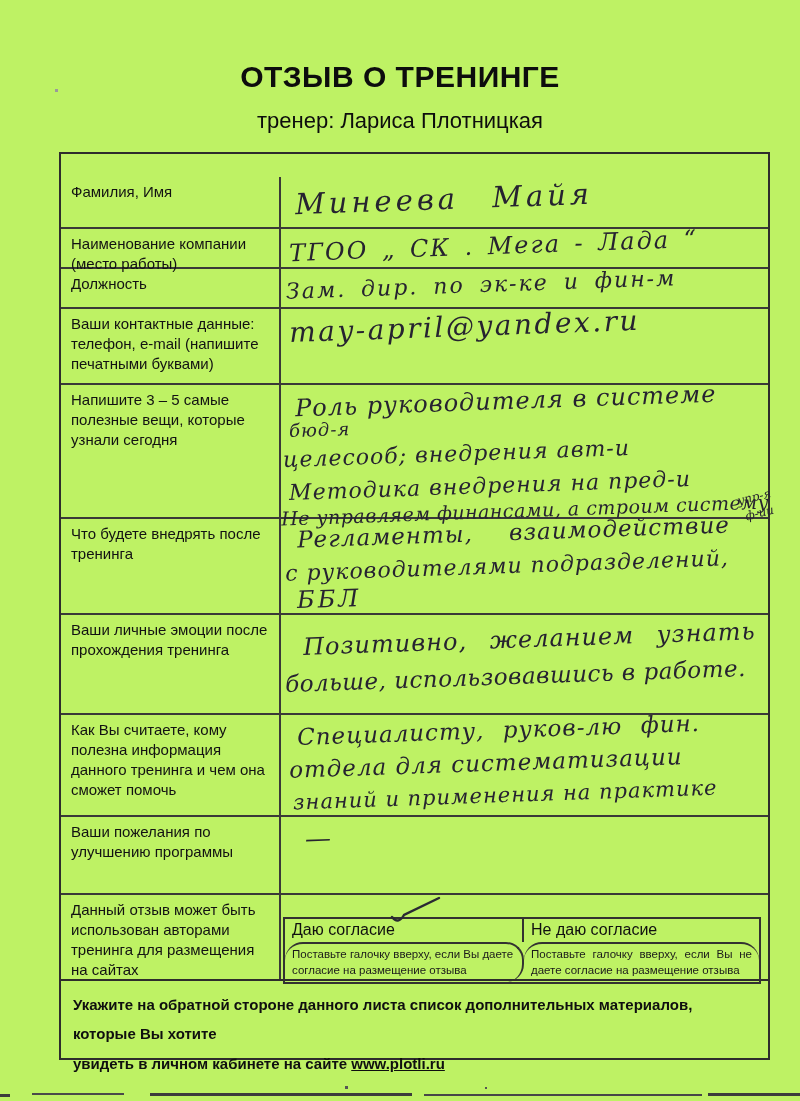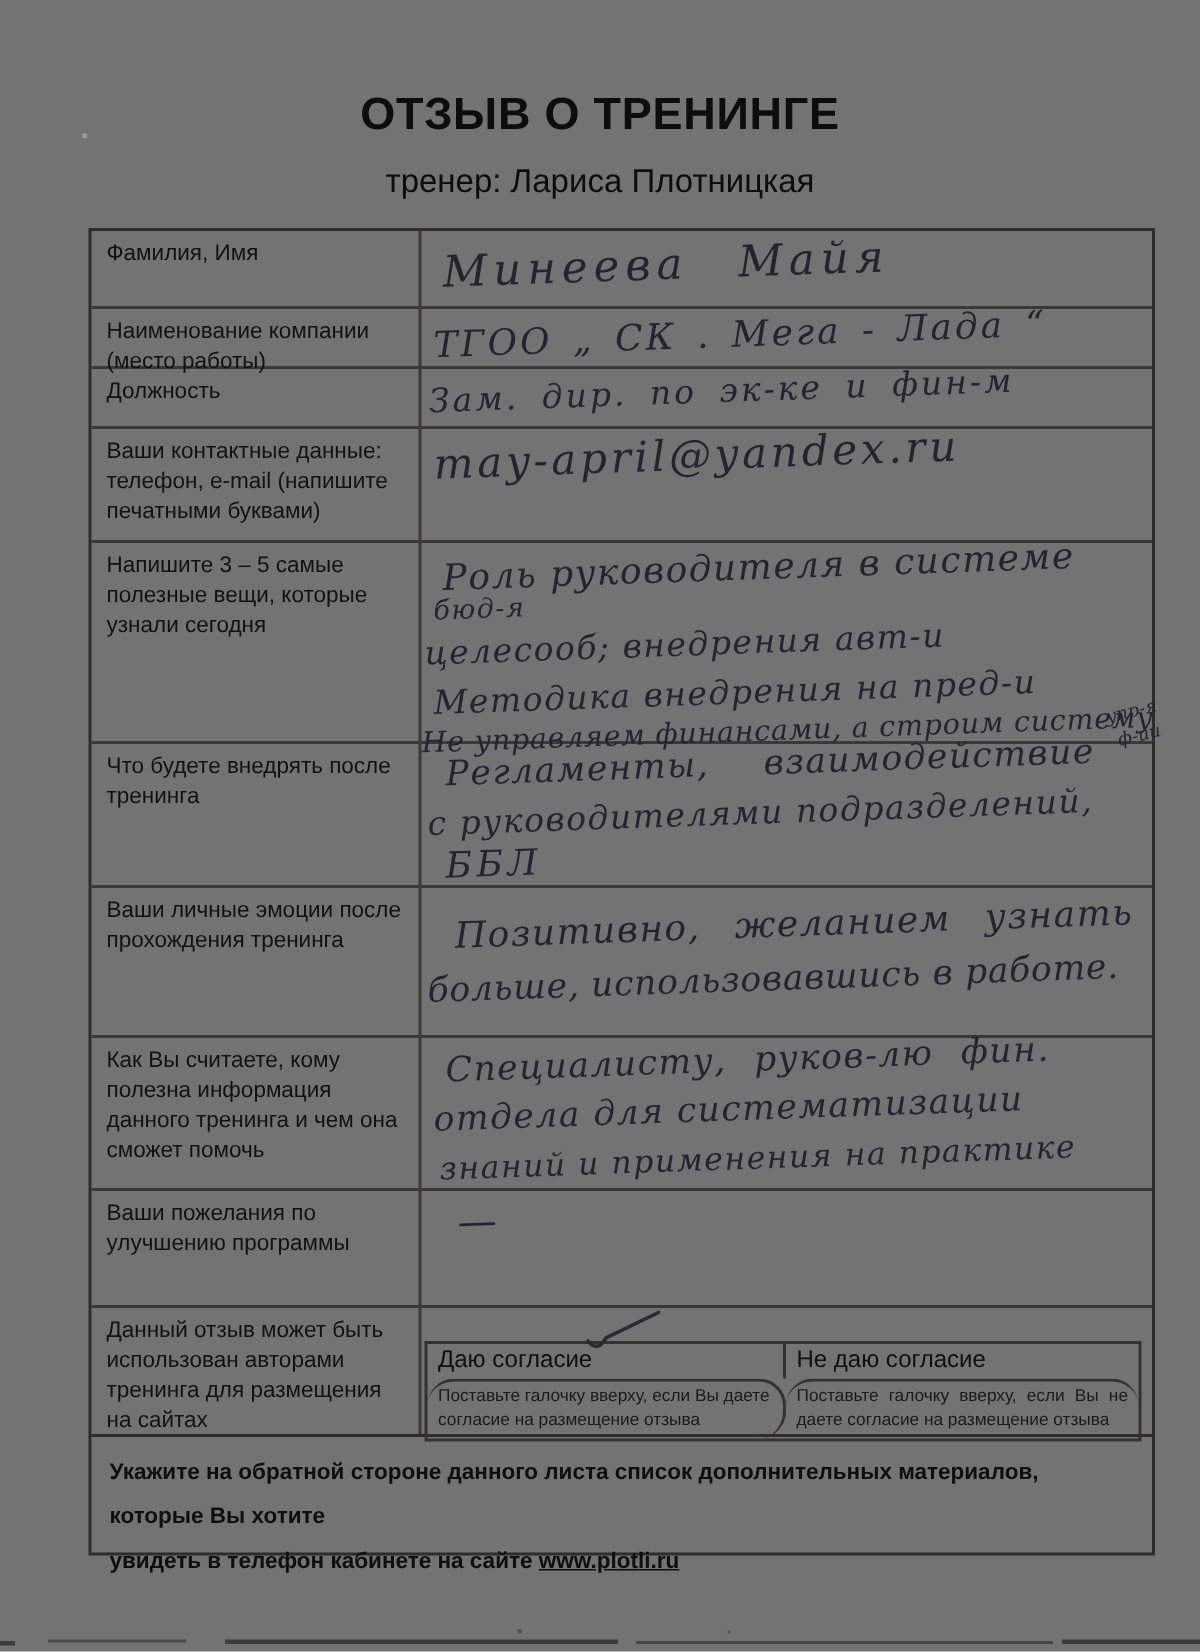--- a/index.html
+++ b/index.html
@@ -1,34 +1,34 @@
 <!DOCTYPE html>
 <html><head>
 <meta charset="utf-8">
 <style>
   html,body{margin:0;padding:0;background:#e8e8e8;}
   .page{
     position:relative;width:800px;height:1101px;margin:0 auto;
-    background:#737373;overflow:hidden;
+    background:#bef264;overflow:hidden;
     font-family:"Liberation Sans",sans-serif;color:#161616;
   }
   .title{
     position:absolute;top:60px;left:0;width:100%;text-align:center;
     font-size:30px;font-weight:bold;letter-spacing:.5px;color:#0d0d0d;
   }
   .subtitle{
     position:absolute;top:108px;left:0;width:100%;text-align:center;
     font-size:22px;font-weight:normal;color:#0d0d0d;
   }
   .ftable{
     position:absolute;left:59px;top:152px;width:711px;
     border:2px solid #2e2d2c;box-sizing:border-box;background:transparent;
   }
   .frow{display:flex;border-top:2px solid #3a3938;box-sizing:border-box;}
-  .frow:first-child{border-top:none;}
+  .frow:first-child{border-top:none;margin-top:23px;}
   .lcell{
     width:220px;min-width:220px;box-sizing:border-box;
     border-right:2px solid #3a3938;
     padding:5px 10px 0 10px;font-size:15px;line-height:1.34;color:#121212;
   }
   .vcell{flex:1;position:relative;box-sizing:border-box;overflow:visible;z-index:2;}
   .hw{
     position:absolute;font-family:"DejaVu Serif",serif;font-style:italic;
     color:#262330;white-space:nowrap;transform:rotate(-2deg);line-height:1;
   }
@@ -147,21 +147,21 @@
           <div class="c-head first">Даю согласие</div>
           <div class="c-head">Не даю согласие</div>
           <div class="c-desc first">Поставьте галочку вверху, если Вы даете согласие на размещение отзыва</div>
           <div class="c-desc just">Поставьте галочку вверху, если Вы не даете согласие на размещение отзыва</div>
         </div>
       </div>
     </div>
 
     <div class="noterow" style="height:79px;box-sizing:border-box;">
       <span style="display:block;">Укажите на обратной стороне данного листа список дополнительных материалов, которые  Вы хотите</span>
-      <span>увидеть в телефон кабинете на сайте </span><span class="nlink">www.plotli.ru</span>
+      <span>увидеть в личном кабинете на сайте </span><span class="nlink">www.plotli.ru</span>
     </div>
 
   </div>
 
   <div class="artifact" style="left:0px;top:1094px;width:10px;height:3px;"></div>
   <div class="artifact" style="left:32px;top:1093px;width:92px;height:2px;background:#4a4a4a;"></div>
   <div class="artifact" style="left:150px;top:1093px;width:262px;height:3px;"></div>
   <div class="artifact" style="left:424px;top:1094px;width:278px;height:2px;background:#474747;"></div>
   <div class="artifact" style="left:708px;top:1093px;width:92px;height:3px;"></div>
   <div class="speck" style="left:345px;top:1086px;width:3px;height:3px;"></div>

